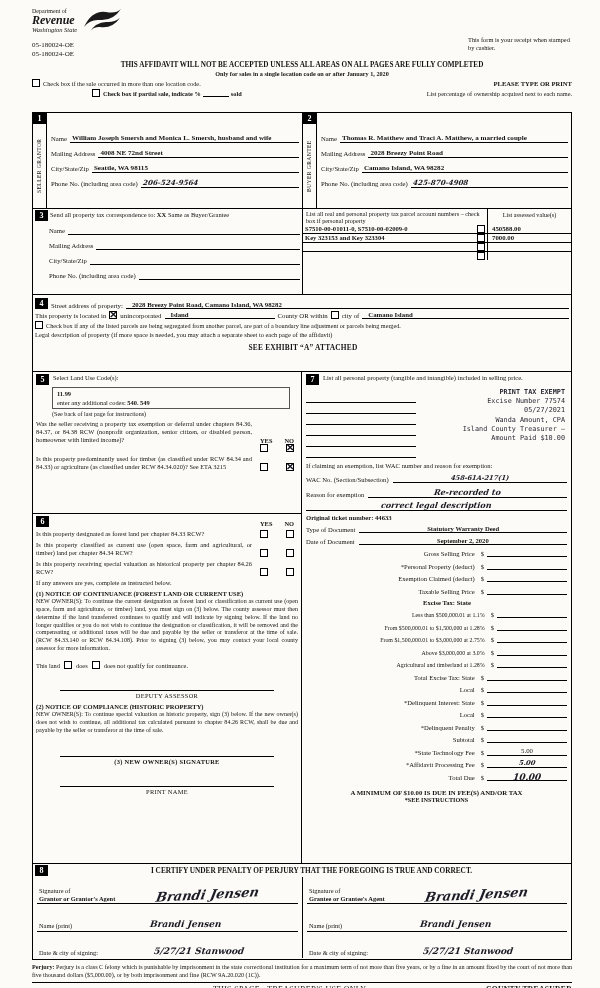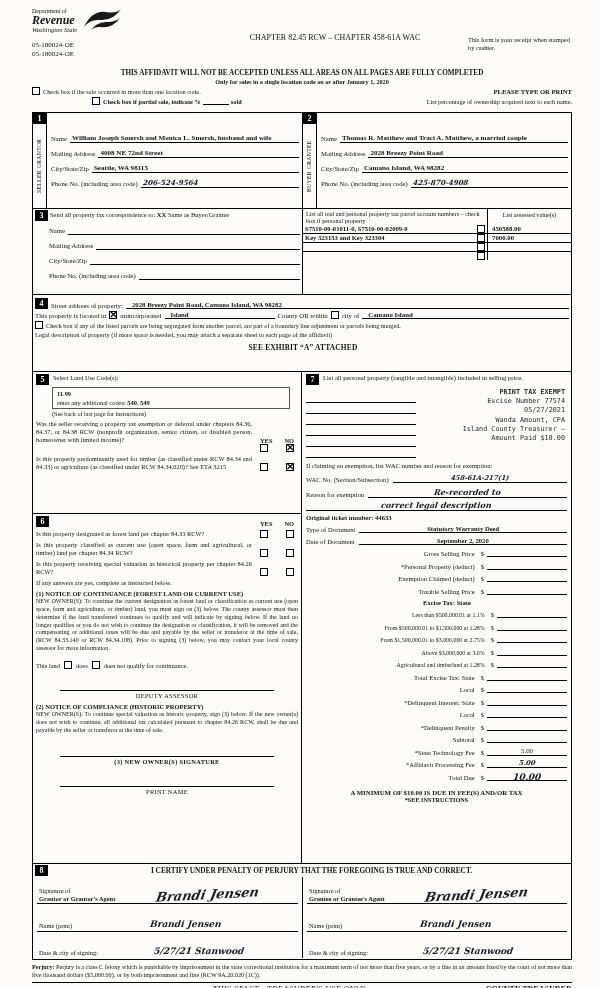--- a/index.html
+++ b/index.html
@@ -21,21 +21,21 @@
   .logoblk { width:170px; }
   .logorow { display:flex; align-items:flex-start; gap:4px; }
   .logotext .l1 { font-size:6px; }
   .logotext .l2 { font-size:12px; font-weight:bold; font-style:italic; line-height:1; }
   .logotext .l3 { font-size:6.5px; font-style:italic; }
   .formnos { margin-top:6px; font-weight:normal; font-size:7px; line-height:1.3; }
   .titleblk { flex:1; text-align:center; padding-top:24px; }
   .title { font-size:12px; font-weight:bold; letter-spacing:0.2px; }
   .subtitle { font-size:8px; margin-top:1px; }
   .receipt { width:104px; font-size:6.4px; padding-top:28px; line-height:1.25; }
-  .warn { text-align:center; font-weight:bold; font-size:7.2px; margin-top:10px; }
+  .warn { text-align:center; font-weight:bold; font-size:7.2px; margin-top:2px; }
   .only { text-align:center; font-weight:bold; font-size:6.2px; margin-top:1px; }
   .hrowA, .hrowB { display:flex; align-items:flex-end; font-size:6.3px; margin-top:2px; }
   .hrowA .spacer, .hrowB .spacer { flex:1; }
   .ptp { font-weight:bold; font-size:6.6px; }
   .hrowB { padding-left:60px; }
   .blankline { display:inline-block; width:26px; border-bottom:1px solid #000; height:7px; margin:0 2px; }
 
   
   .formbox { border:1.5px solid #000; }
 
@@ -154,21 +154,20 @@
               <path d="M8 25 Q15 13 27 14 Q34 14 39 10 Q31 21 19 19 Q12 18 8 25Z" fill="#1a1a1a"></path>
             </svg>
           </span>
         </div>
         <div class="formnos">
           <div>05-180024-OE</div>
           <div>05-180024-OE</div>
         </div>
       </div>
       <div class="titleblk">
-        <div class="subtitle">CHAPTER 82.45 RCW – CHAPTER 458-61A WAC</div>
       </div>
       <div class="receipt">This form is your receipt when stamped by cashier.</div>
     </div>
     <div class="warn">THIS AFFIDAVIT WILL NOT BE ACCEPTED UNLESS ALL AREAS ON ALL PAGES ARE FULLY COMPLETED</div>
     <div class="only">Only for sales in a single location code on or after January 1, 2020</div>
     <div class="hrowA">
       <span class="cb"></span>
       <span style="margin-left:3px;">Check box if the sale occurred in more than one location code.</span>
       <span class="spacer"></span>
       <span class="ptp">PLEASE TYPE OR PRINT</span>

